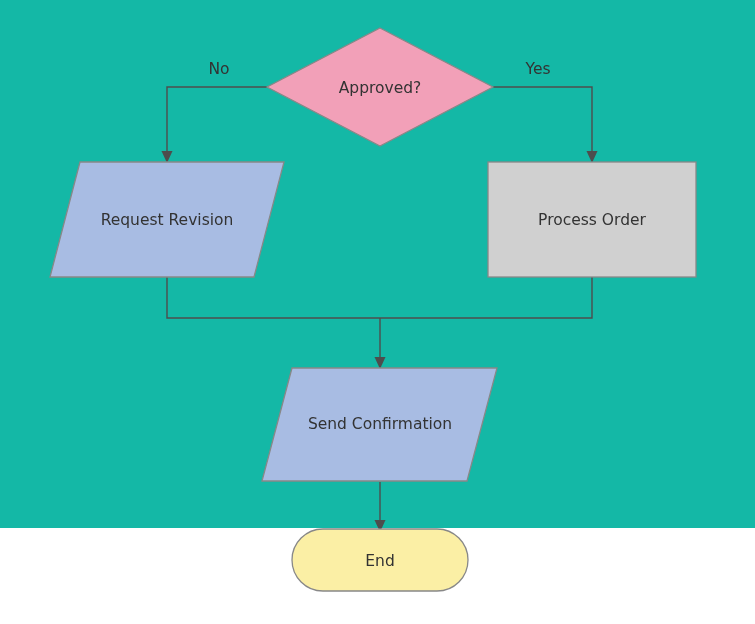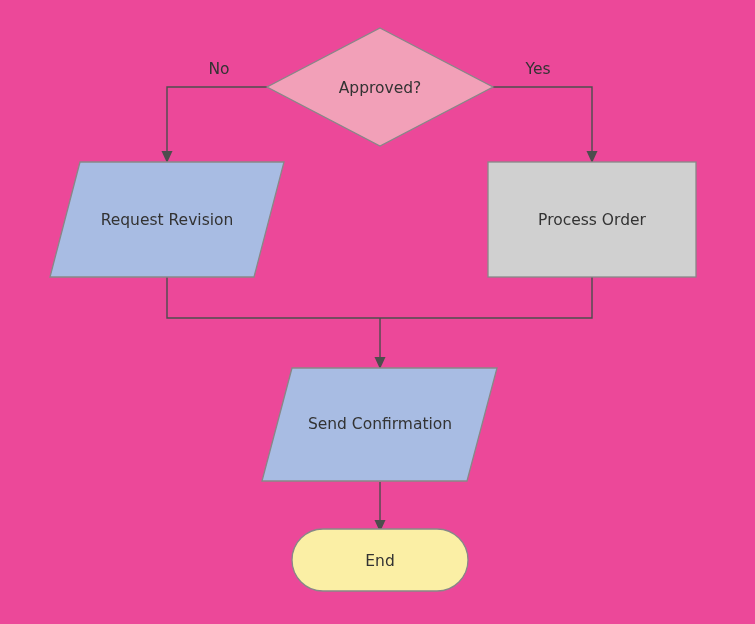--- a/index.html
+++ b/index.html
@@ -9,22 +9,22 @@
   }
   body {
     width: 755px;
     height: 624px;
     font-family: "DejaVu Sans", "Liberation Sans", sans-serif;
     overflow: hidden;
   }
   #flowchart-canvas {
     position: relative;
     width: 755px;
-    height: 624px;
-    background: #ec4899;
+    height: 528px;
+    background: #14b8a6;
   }
   #flow-svg {
     position: absolute;
     left: 0;
     top: 0;
     width: 755px;
     height: 624px;
     display: block;
   }
   .node-label {

